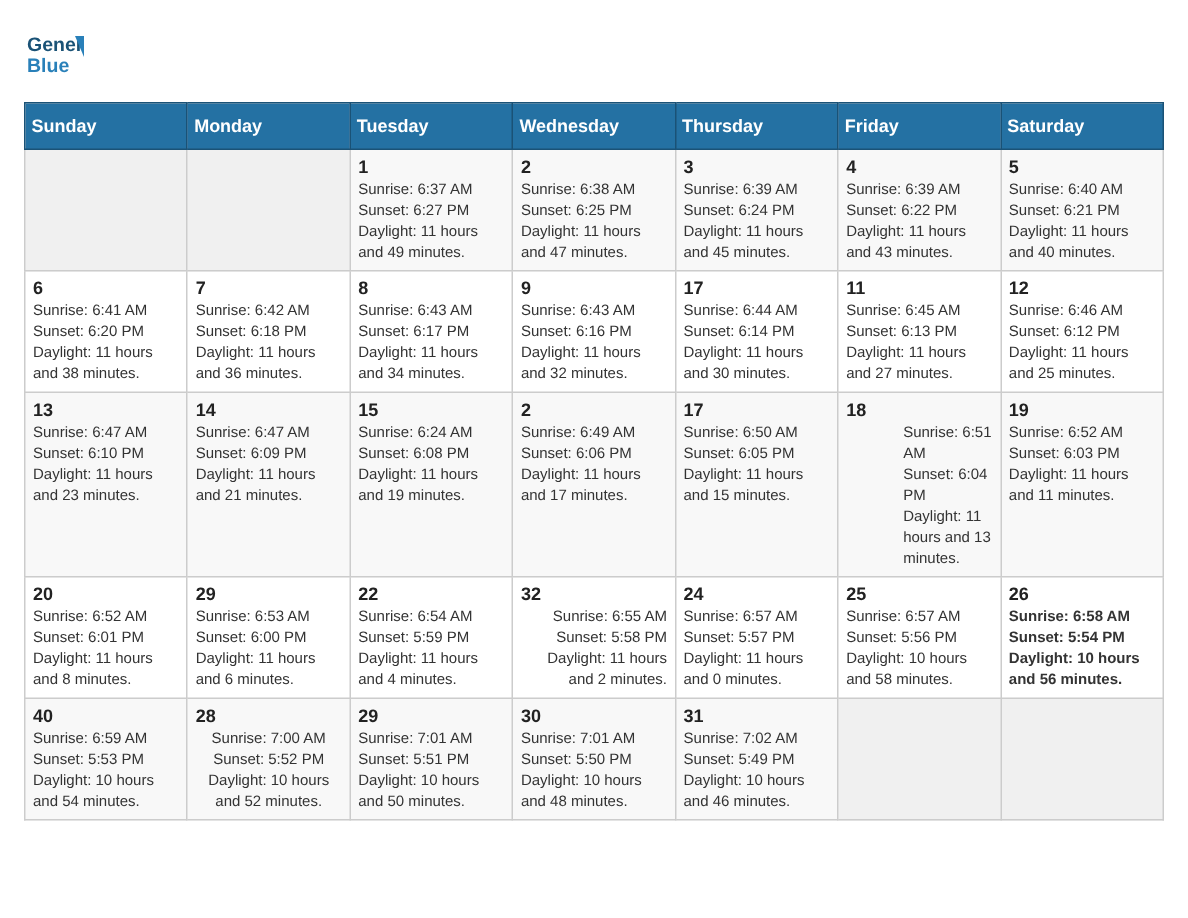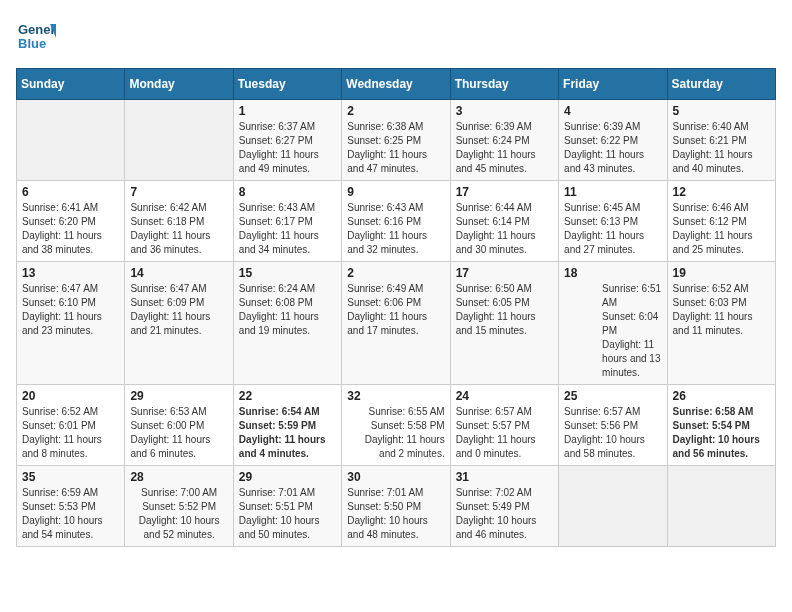--- a/index.html
+++ b/index.html
@@ -246,21 +246,21 @@
 Daylight: 11 hours and 8 minutes.</div>
         </td>
         <td>
           <span class="day-num">29</span>
           <div class="day-detail" style="white-space: pre-line;">Sunrise: 6:53 AM
 Sunset: 6:00 PM
 Daylight: 11 hours and 6 minutes.</div>
         </td>
         <td>
           <span class="day-num">22</span>
-          <div class="day-detail" style="white-space: pre-line; font-weight: bold;">Sunrise: 6:54 AM
+          <div class="day-detail" style="white-space: pre-line;">Sunrise: 6:54 AM
 Sunset: 5:59 PM
 Daylight: 11 hours and 4 minutes.</div>
         </td>
         <td>
           <span class="day-num">32</span>
           <div class="day-detail" style="white-space: pre-line; text-align: right;">Sunrise: 6:55 AM
 Sunset: 5:58 PM
 Daylight: 11 hours and 2 minutes.</div>
         </td>
         <td>
@@ -277,21 +277,21 @@
         </td>
         <td>
           <span class="day-num">26</span>
           <div class="day-detail" style="white-space: pre-line; font-weight: bold;">Sunrise: 6:58 AM
 Sunset: 5:54 PM
 Daylight: 10 hours and 56 minutes.</div>
         </td>
       </tr>
       <tr>
         <td>
-          <span class="day-num">35</span>
+          <span class="day-num">40</span>
           <div class="day-detail" style="white-space: pre-line;">Sunrise: 6:59 AM
 Sunset: 5:53 PM
 Daylight: 10 hours and 54 minutes.</div>
         </td>
         <td>
           <span class="day-num">28</span>
           <div class="day-detail" style="white-space: pre-line; text-align: center;">Sunrise: 7:00 AM
 Sunset: 5:52 PM
 Daylight: 10 hours and 52 minutes.</div>
         </td>

